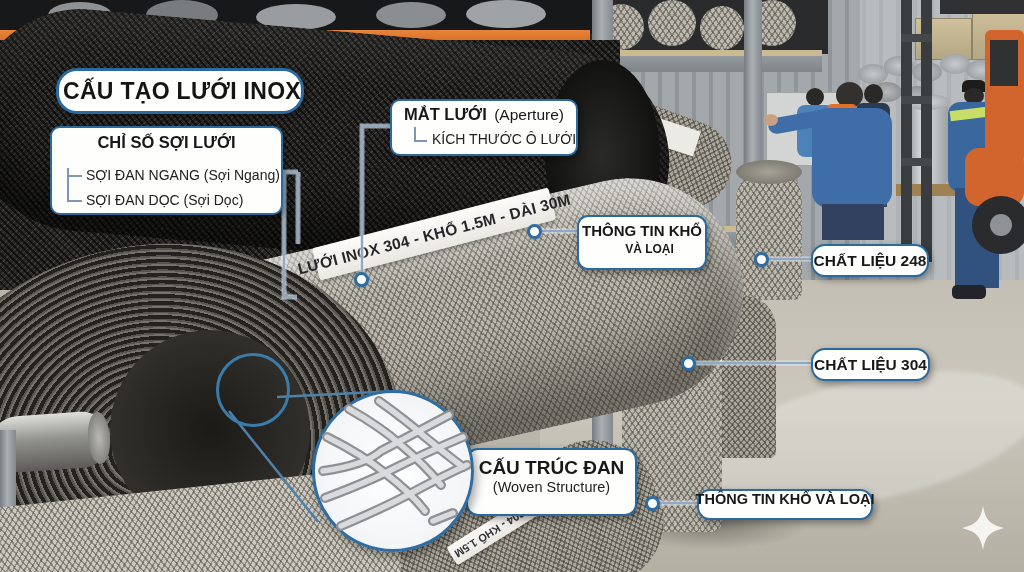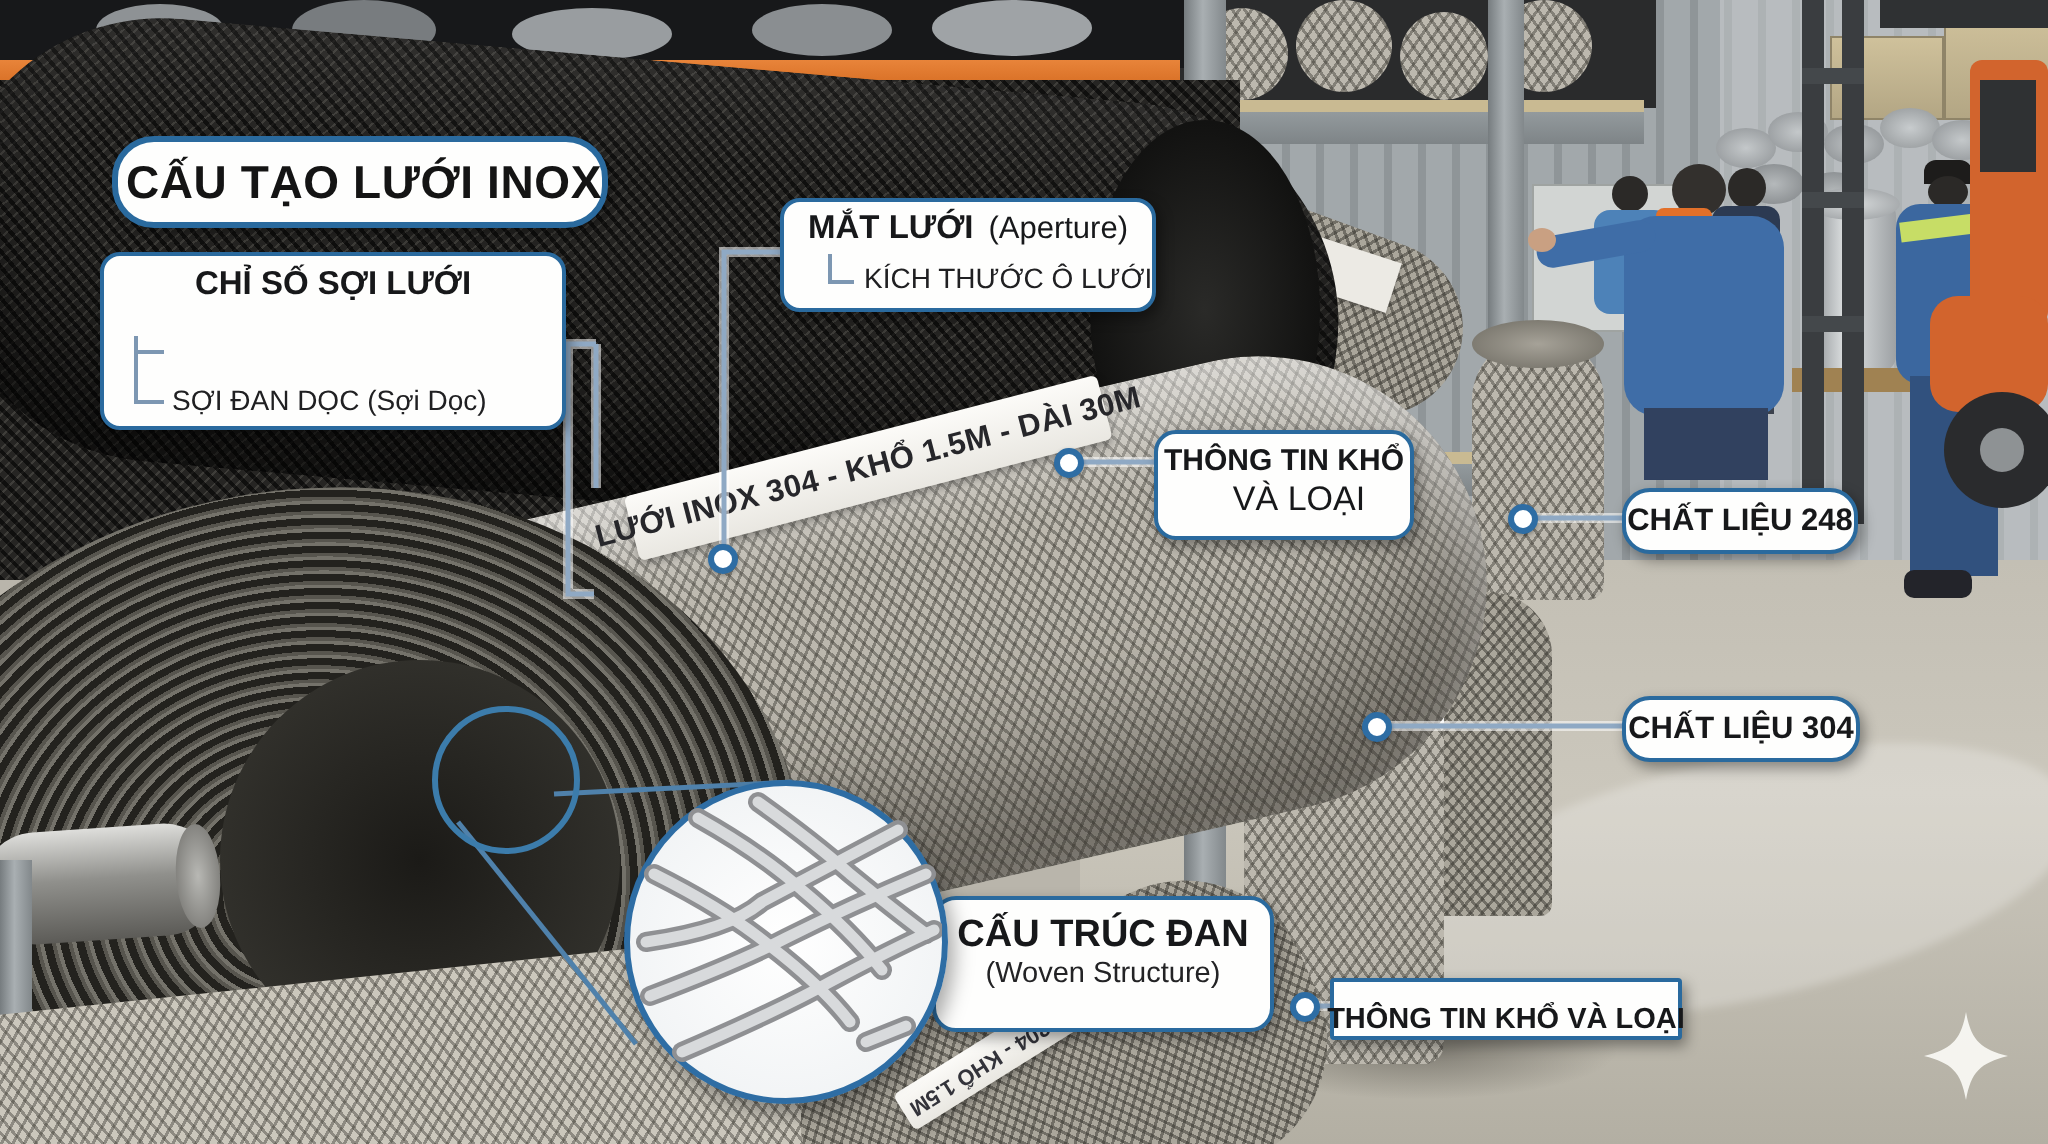--- a/index.html
+++ b/index.html
@@ -215,47 +215,48 @@
   <div class="box" style="left:56px;top:68px;width:242px;height:40px;border-radius:21px;border-width:3px;z-index:42;
        display:flex;align-items:center;justify-content:flex-end;">
     <span style="font-size:23px;font-weight:800;letter-spacing:.3px;color:#141414;">CẤU TẠO LƯỚI INOX</span>
   </div>
 
   <div class="box" style="left:50px;top:126px;width:229px;height:85px;z-index:42;">
     <div style="text-align:center;margin-top:5px;font-size:16.5px;font-weight:700;">CHỈ SỐ SỢI LƯỚI</div>
     <div class="tline" style="left:15px;top:40px;width:2px;height:34px;"></div>
     <div class="tline" style="left:15px;top:47px;width:15px;height:2px;"></div>
     <div class="tline" style="left:15px;top:72px;width:15px;height:2px;"></div>
+    <div class="abs" style="left:34px;top:39px;font-size:14px;color:#202022;white-space:nowrap;">SỢI ĐAN NGANG (Sợi Ngang)</div>
     <div class="abs" style="left:34px;top:64px;font-size:14px;color:#202022;white-space:nowrap;">SỢI ĐAN DỌC (Sợi Dọc)</div>
   </div>
 
   <div class="box" style="left:390px;top:99px;width:184px;height:53px;z-index:42;">
     <div style="text-align:center;margin-top:4px;white-space:nowrap;">
       <span style="font-size:16.5px;font-weight:800;">MẮT LƯỚI</span>
       <span style="font-size:15.5px;font-weight:400;margin-left:3px;">(Aperture)</span>
     </div>
     <div class="tline" style="left:22px;top:26px;width:2px;height:15px;"></div>
     <div class="tline" style="left:22px;top:39px;width:13px;height:2px;"></div>
     <div class="abs" style="left:40px;top:30px;font-size:14px;color:#202022;white-space:nowrap;">KÍCH THƯỚC Ô LƯỚI</div>
   </div>
 
   <div class="box" style="left:577px;top:215px;width:126px;height:47px;border-radius:11px;z-index:42;text-align:center;padding-top:4px;box-sizing:content-box;">
     <div style="font-size:15px;font-weight:700;line-height:19px;">THÔNG TIN KHỔ</div>
-    <div style="font-size:17px;font-weight:400;line-height:19px;margin-left:15px;">VÀ LOẠI</div>
+    <div style="font-size:12px;font-weight:700;line-height:19px;margin-left:15px;">VÀ LOẠI</div>
   </div>
 
   <div class="box" style="left:811px;top:244px;width:114px;height:29px;border-radius:14px;z-index:42;display:flex;align-items:center;justify-content:center;">
     <span style="font-size:15.5px;font-weight:700;">CHẤT LIỆU 248</span>
   </div>
 
   <div class="box" style="left:811px;top:348px;width:115px;height:29px;border-radius:14px;z-index:42;display:flex;align-items:center;justify-content:center;">
     <span style="font-size:15.5px;font-weight:700;">CHẤT LIỆU 304</span>
   </div>
 
-  <div class="box" style="left:665px;top:489px;width:172px;height:27px;border-radius:2px;z-index:42;display:flex;align-items:flex-end;justify-content:center;">
+  <div class="box" style="left:697px;top:489px;width:172px;height:27px;border-radius:13px;z-index:42;display:flex;align-items:flex-start;justify-content:center;">
     <span style="font-size:14.5px;font-weight:700;white-space:nowrap;">THÔNG TIN KHỔ VÀ LOẠI</span>
   </div>
 
   <div class="box" style="left:466px;top:448px;width:167px;height:64px;border-radius:12px;z-index:40;text-align:center;">
     <div style="margin-top:7px;font-size:19px;font-weight:800;">CẤU TRÚC ĐAN</div>
     <div style="font-size:14.5px;font-weight:400;color:#232325;">(Woven Structure)</div>
   </div>
 
   <div class="dot" style="left:353.5px;top:271.5px;z-index:43;"></div>
   <div class="dot" style="left:526.5px;top:223.5px;z-index:43;"></div>

